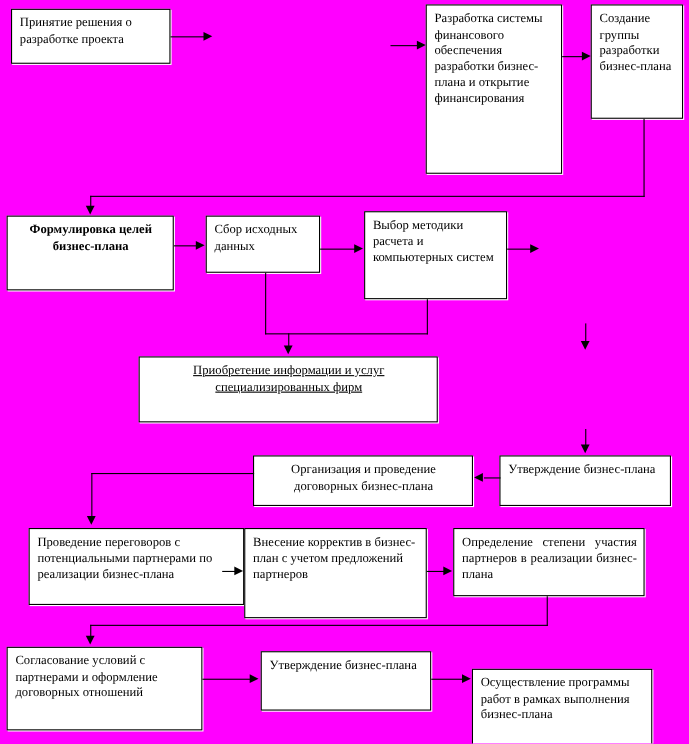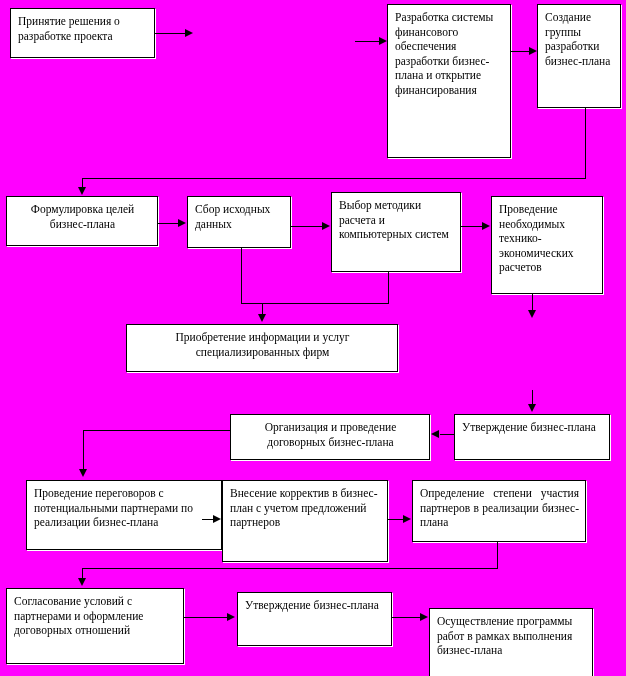--- a/index.html
+++ b/index.html
@@ -84,47 +84,46 @@
   <div class="arrow right" style="left:379px; top:37px;"></div>
 
   <div class="conn h" style="left:511px; top:51px; width:19px;"></div>
   <div class="arrow right" style="left:529px; top:47px;"></div>
 
   <div class="conn v" style="left:585px; top:108px; height:71px;"></div>
   <div class="conn h" style="left:82px; top:178px; width:504px;"></div>
   <div class="conn v" style="left:82px; top:178px; height:11px;"></div>
   <div class="arrow down" style="left:78px; top:187px;"></div>
 
-  <div class="node center" style="left:6px; top:196px; width:152px; height:50px;">Формулировка целей бизнес-плана</div>
+  <div class="node center" style="left:6px; top:196px; width:152px; height:68px;font-weight:bold;">Формулировка целей бизнес-плана</div>
 
   <div class="node" style="left:331px; top:192px; width:130px; height:80px;">Выбор методики расчета и компьютерных систем</div>
 
   <div class="node" style="left:187px; top:196px; width:104px; height:52px;">Сбор исходных данных</div>
 
-  <div class="node" style="left:491px; top:196px; width:112px; height:98px;">Проведение необходимых технико-экономических расчетов</div>
 
   <div class="conn h" style="left:158px; top:223px; width:21px;"></div>
   <div class="arrow right" style="left:178px; top:219px;"></div>
 
   <div class="conn h" style="left:291px; top:226px; width:32px;"></div>
   <div class="arrow right" style="left:322px; top:222px;"></div>
 
   <div class="conn h" style="left:461px; top:226px; width:22px;"></div>
   <div class="arrow right" style="left:482px; top:222px;"></div>
 
   <div class="conn v" style="left:241px; top:248px; height:56px;"></div>
   <div class="conn v" style="left:388px; top:272px; height:32px;"></div>
   <div class="conn h" style="left:241px; top:303px; width:148px;"></div>
   <div class="conn v" style="left:262px; top:303px; height:13px;"></div>
   <div class="arrow down" style="left:258px; top:314px;"></div>
 
   <div class="conn v" style="left:532px; top:294px; height:18px;"></div>
   <div class="arrow down" style="left:528px; top:310px;"></div>
 
-  <div class="node center" style="left:126px; top:324px; width:272px; height:48px;">Приобретение информации и услуг специализированных фирм</div>
+  <div class="node center" style="left:126px; top:324px; width:272px; height:60px;text-decoration:underline;">Приобретение информации и услуг специализированных фирм</div>
 
 
   <div class="conn v" style="left:532px; top:390px; height:16px;"></div>
   <div class="arrow down" style="left:528px; top:404px;"></div>
 
   <div class="node center" style="left:230px; top:414px; width:200px; height:46px;">Организация и проведение договорных бизнес-плана</div>
 
   <div class="node" style="left:454px; top:414px; width:156px; height:46px;">Утверждение бизнес-плана</div>
 
   <div class="conn h" style="left:440px; top:434px; width:15px;"></div>

